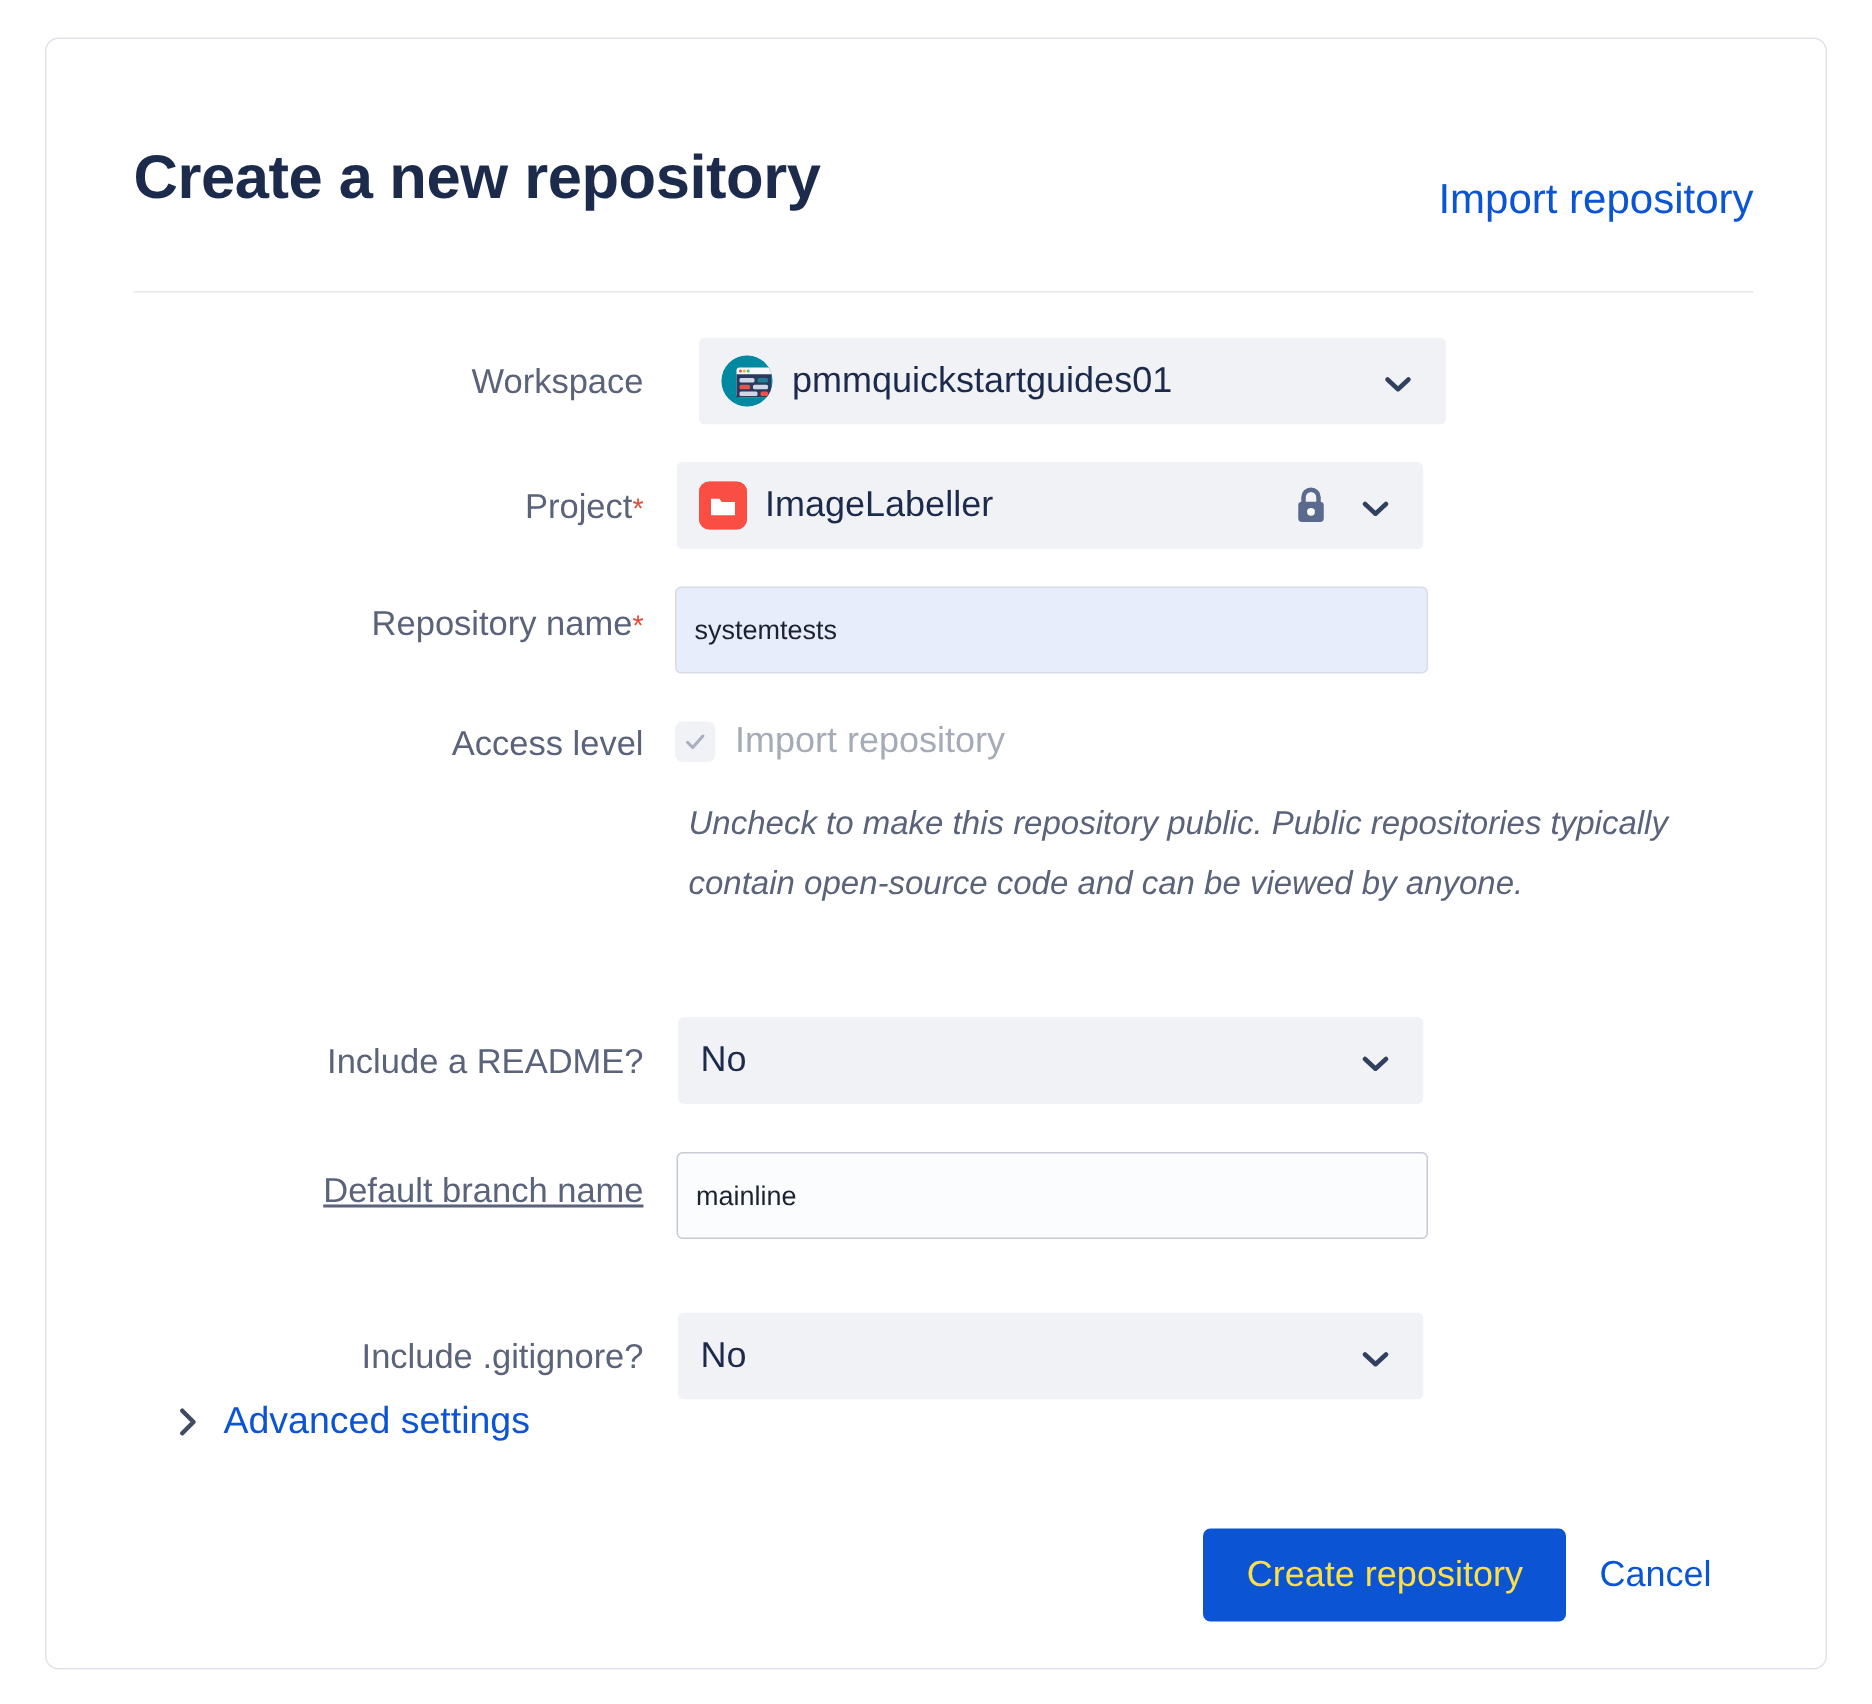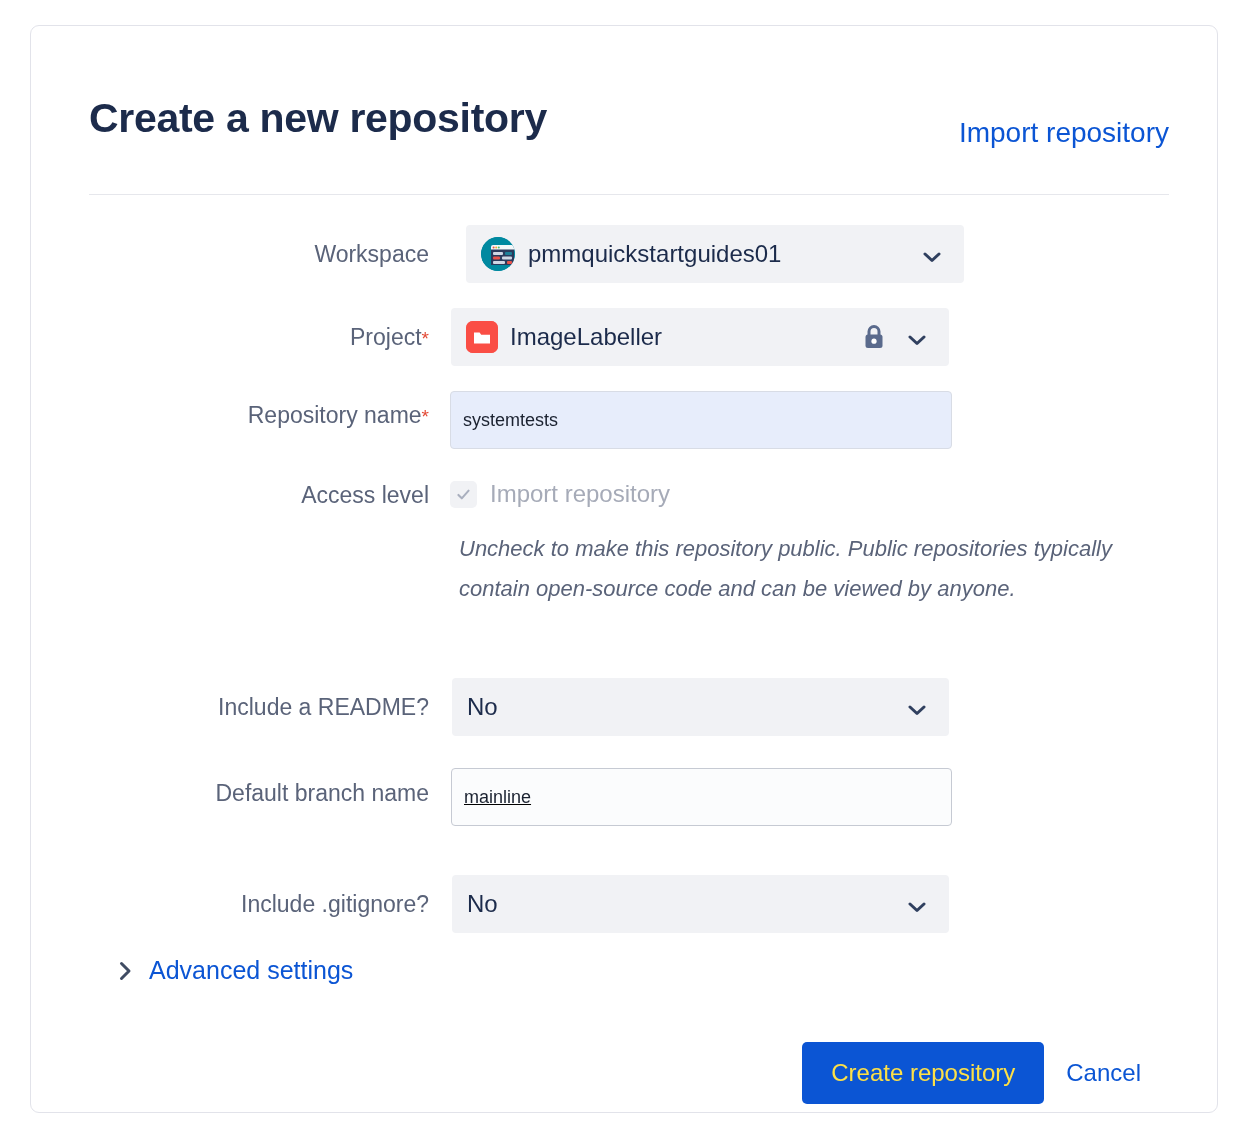--- a/index.html
+++ b/index.html
@@ -80,21 +80,21 @@
   .label {
     position: absolute;
     right: 790px;
     width: 420px;
     text-align: right;
     font-size: 23px;
     color: #5a6379;
     line-height: 30px;
     white-space: nowrap;
   }
-  .label.wrap { white-space: normal; }
+  .label.wrap { white-space: normal; text-decoration: underline; }
   .req {
     color: #e34935;
     font-size: 19px;
     vertical-align: baseline;
   }
 
   .control {
     position: absolute;
     left: 390px;
   }
@@ -370,41 +370,41 @@
               <svg viewBox="0 0 18 11" width="18" height="11" aria-hidden="true">
                 <path d="M2 2 L9 8.5 L16 2" fill="none" stroke="#30405f" stroke-width="3" stroke-linecap="round" stroke-linejoin="round"></path>
               </svg>
             </span>
           </div>
         </div>
       </div>
 
       <div class="row" style="height:60px; margin-top:32px;">
         <div class="label wrap" style="top:10px; width:260px; right:790px;">Default branch name</div>
-        <div class="control" style="left:420px; width:501px; top:0;text-decoration:underline;">
+        <div class="control" style="left:420px; width:501px; top:0;">
           <div class="textinput plain" placeholder="">mainline</div>
         </div>
       </div>
 
       <div class="row" style="height:58px; margin-top:47px;">
         <div class="label" style="top:14px;">Include .gitignore?</div>
         <div class="control" style="left:421px; width:497px; top:0;">
           <div class="select">
             <span class="value">No</span>
             <span class="spacer"></span>
             <span class="chev">
               <svg viewBox="0 0 18 11" width="18" height="11" aria-hidden="true">
                 <path d="M2 2 L9 8.5 L16 2" fill="none" stroke="#30405f" stroke-width="3" stroke-linecap="round" stroke-linejoin="round"></path>
               </svg>
             </span>
           </div>
         </div>
       </div>
 
-      <div class="row" style="height:34px; margin-top:23px;">
+      <div class="row" style="height:34px; ">
         <div class="advanced" style="top:0;">
           <span class="adv-chev">
             <svg viewBox="0 0 13 20" width="13" height="20" aria-hidden="true">
               <path d="M2.5 2.5 L10 10 L2.5 17.5" fill="none" stroke="#404c63" stroke-width="3" stroke-linecap="round" stroke-linejoin="round"></path>
             </svg>
           </span>
           <span class="adv-label">Advanced settings</span>
         </div>
       </div>
 

